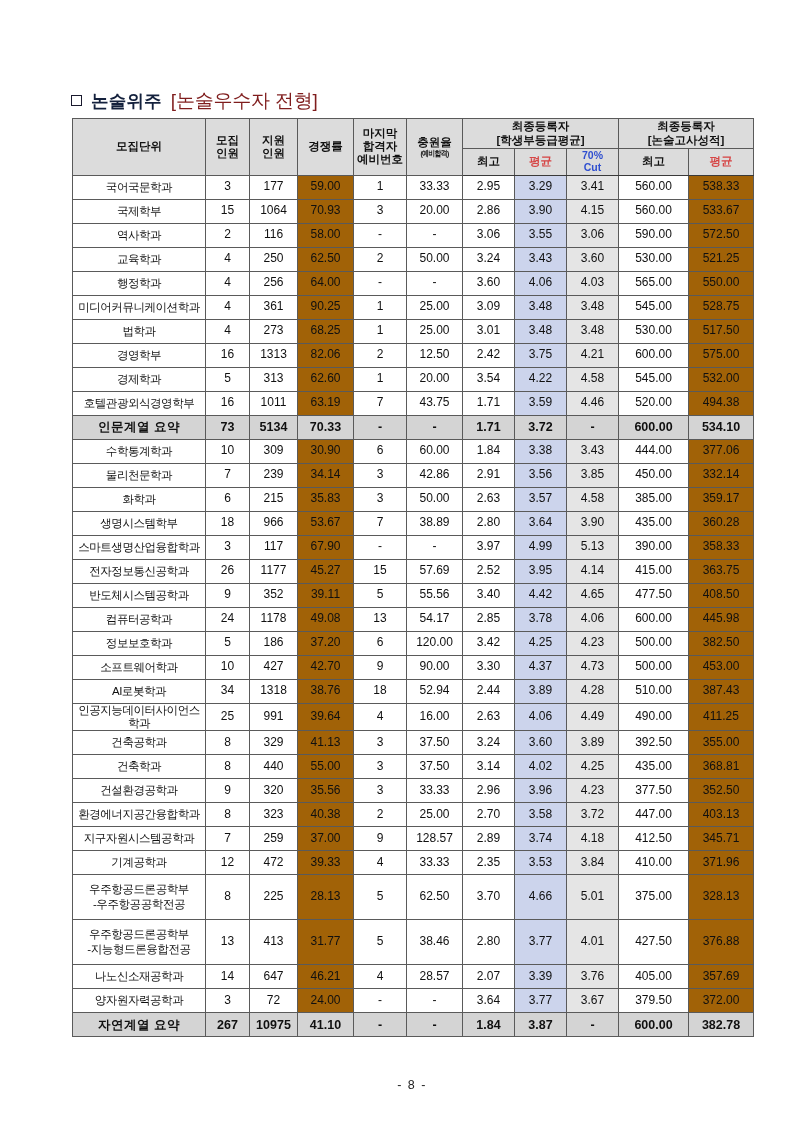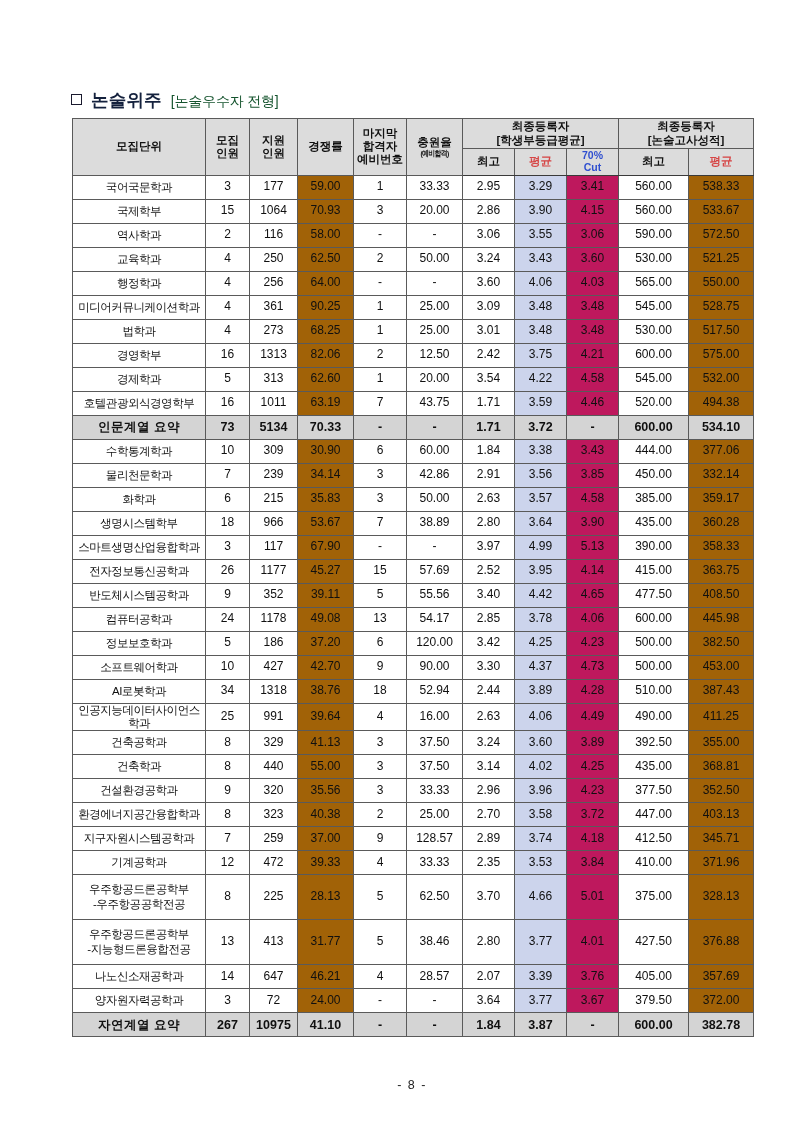--- a/index.html
+++ b/index.html
@@ -41,23 +41,23 @@
     position: relative;
     top: -1px;
   }
   .title-main {
     font-size: 17.5px;
     font-weight: bold;
     color: #14213d;
     letter-spacing: 0.2px;
   }
   .title-sub {
-    font-size: 14px;
+    font-size: 19px;
     font-weight: normal;
-    color: #14532d;
+    color: #7f1d1d;
     letter-spacing: -0.2px;
   }
 
   
   .table-wrap {
     position: absolute;
     left: 57px;
     top: 118px;
     width: 681px;
   }
@@ -121,21 +121,21 @@
     font-size: 11.5px;
     letter-spacing: -0.45px;
     padding: 0 2px;
   }
   tbody td.unit.two-line { line-height: 1.35; letter-spacing: -0.4px; margin-top: 36px; }
   tbody tr.tall td { height: 44px; }
 
   
   td.ratio { background: #a16207; }
   td.gavg  { background: #ccd4ec; }
-  td.gcut  { background: #be185d; }
+  td.gcut  { background: #e5e5e5; }
   td.savg  { background: #a16207; }
 
   
   tr.summary td {
     background: #d4d4d4 !important;
     font-weight: bold;
     font-size: 12.5px;
   }
   tr.summary td.unit { letter-spacing: 0.5px; font-size: 12.5px; margin-left: 36px; }
   tr.summary { border-top: 1.4px solid #3a3a3a; }

